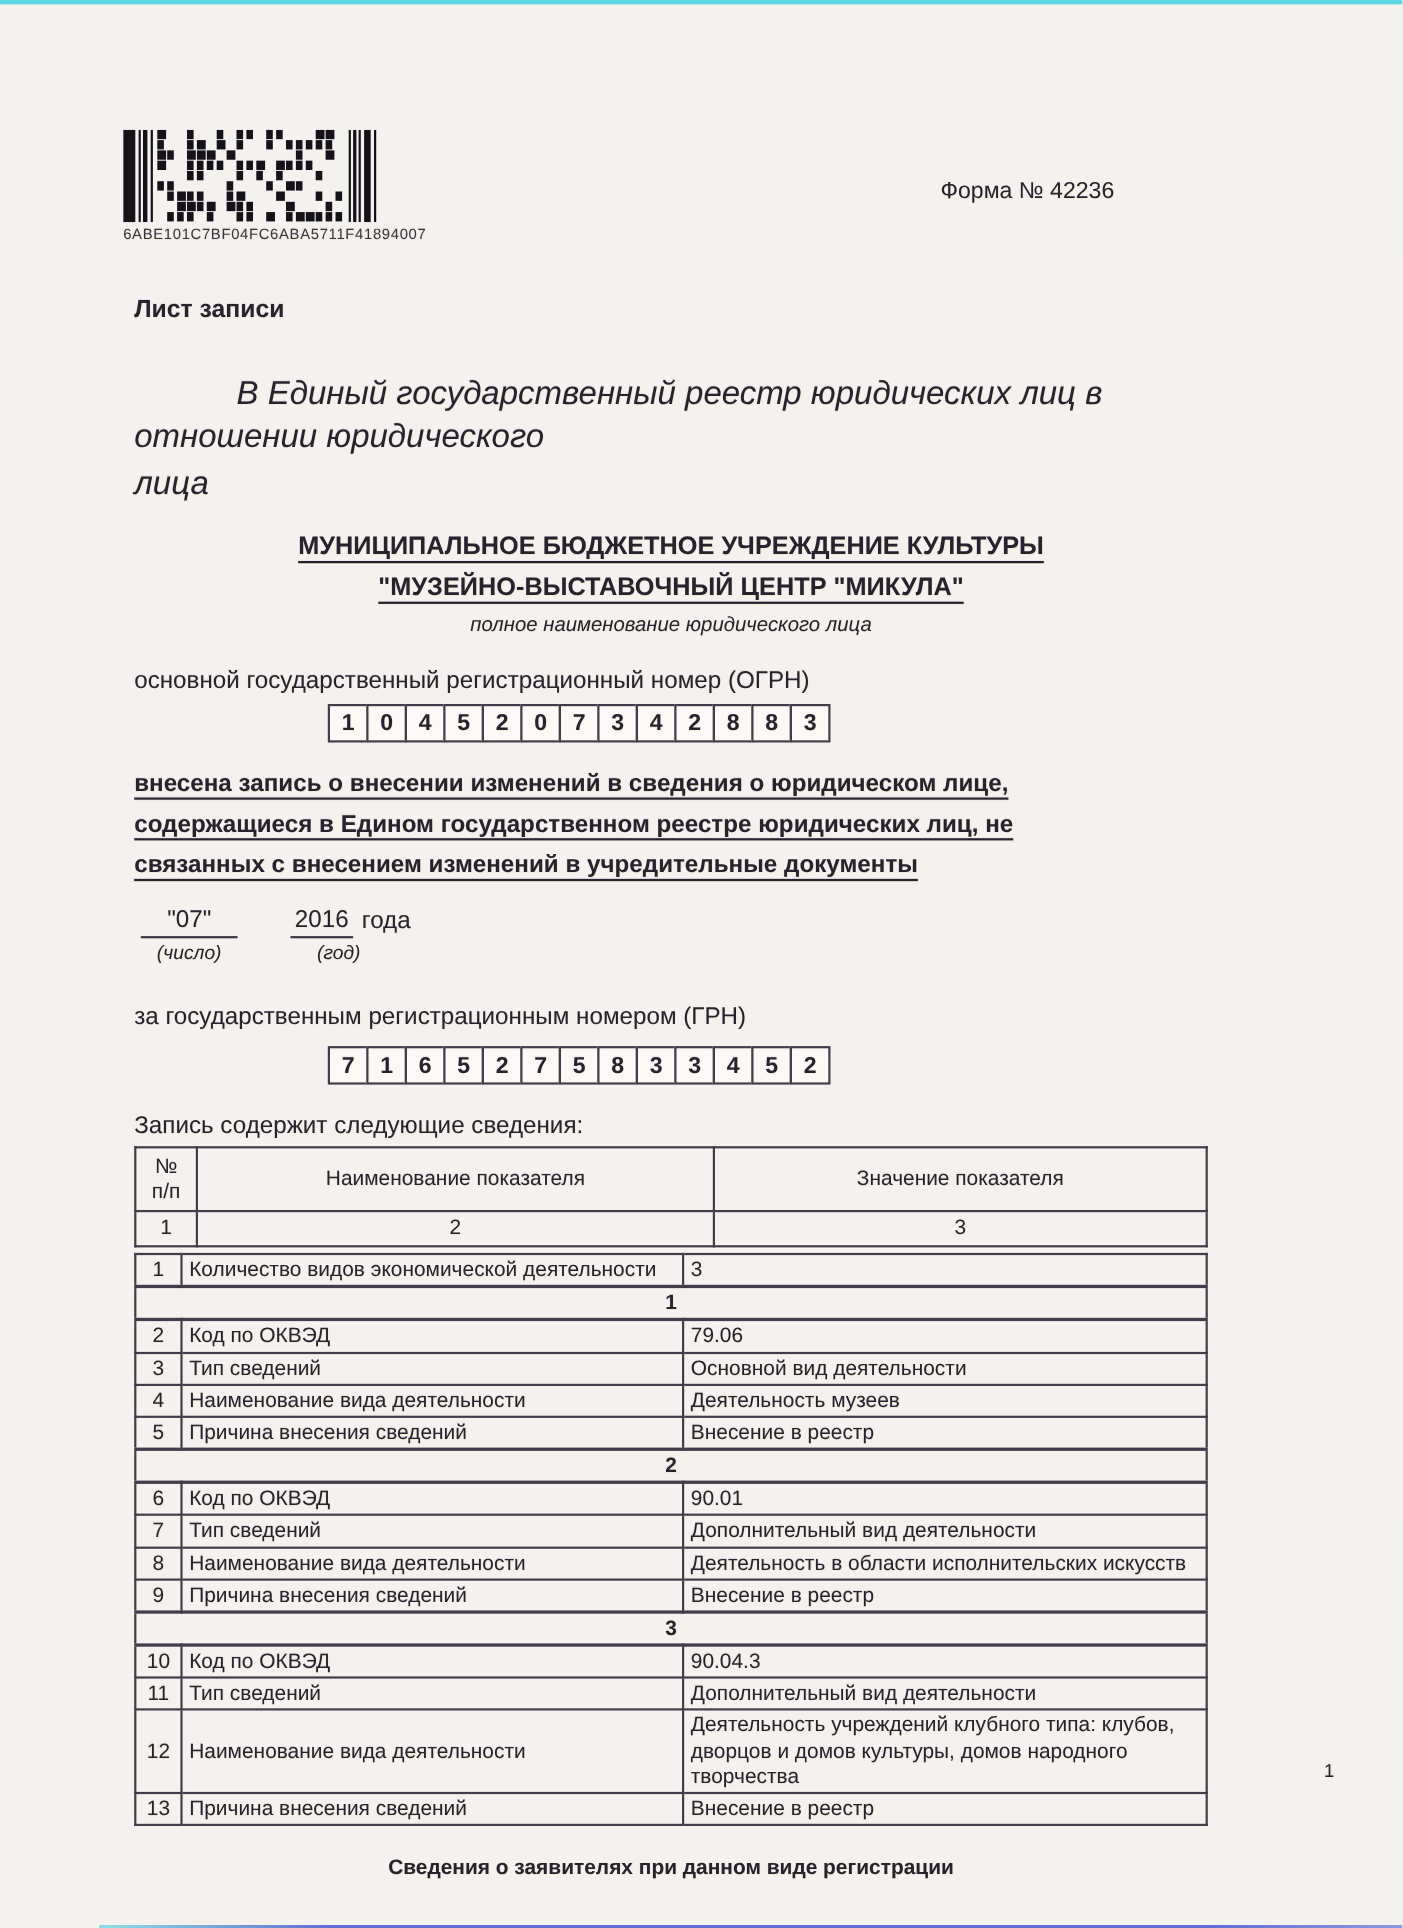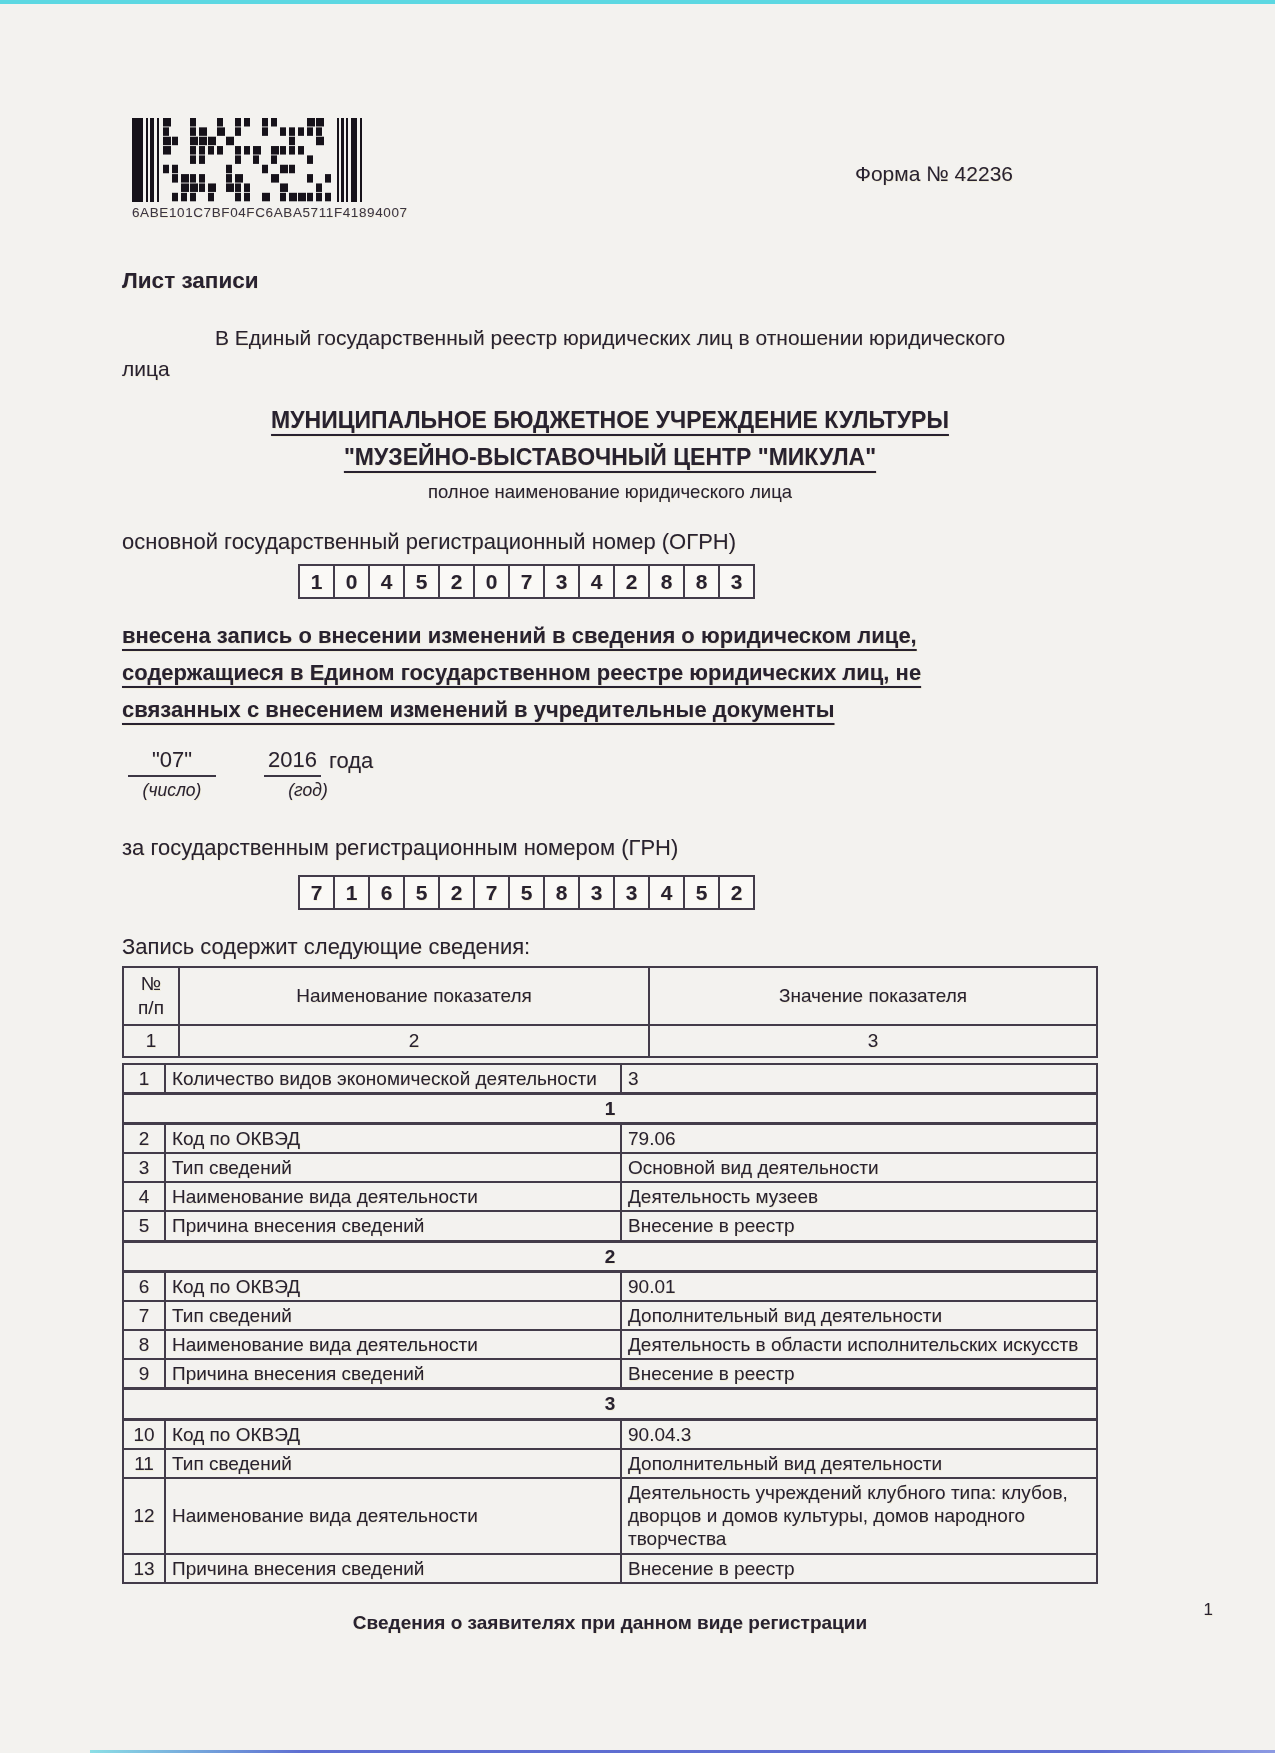--- a/index.html
+++ b/index.html
@@ -7,40 +7,40 @@
     position:relative;width:1275px;height:1753px;margin:0 auto;
     background:#f3f2ef;overflow:hidden;color:#28222f;
     font-family:"Liberation Sans",sans-serif;
     text-shadow:0.6px 0.8px 0 rgba(210,190,60,.14), -0.4px -0.4px 0 rgba(95,50,130,.10);
   }
   .scan-top{position:absolute;top:0;left:0;right:0;height:4px;background:#5cd8e2;}
   .scan-bottom{position:absolute;bottom:0;left:90px;right:0;height:3px;
     background:linear-gradient(90deg,#7adce4,#4456cc 18%,#4456cc 85%,#7a8be0);opacity:.85;}
 
   
-  .barcode-wrap{position:absolute;left:132px;top:118px;width:236px;}
+  .barcode-wrap{position:absolute;left:112px;top:118px;width:236px;}
   .barcode-wrap svg{display:block;}
   .barcode-caption{font-size:13.5px;letter-spacing:.6px;color:#3a3440;margin-top:3px;white-space:nowrap;}
 
   .form-number{position:absolute;top:162px;right:262px;font-size:21px;}
 
   .content{position:absolute;left:122px;top:268px;width:976px;}
 
   .doc-title{font-weight:bold;font-size:22.5px;text-align:left;margin:0;}
   .doc-title.second{margin-top:7px;}
 
-  .intro{margin-top:30px;font-size:21px;line-height:1.3;}
+  .intro{margin-top:44px;font-size:30px;line-height:1.3;font-style:italic;}
   .intro .l1{text-indent:93px;}
   .intro .l2{margin-top:4px;}
 
   .org-name{font-weight:bold;font-size:23px;text-align:center;
     text-decoration:underline;text-underline-offset:6px;text-decoration-thickness:2px;}
   .org-name.first{margin-top:24px;}
   .org-name.second{margin-top:10px;}
-  .org-caption{margin-top:10px;text-align:center;font-size:18.5px;}
+  .org-caption{margin-top:10px;text-align:center;font-style:italic;font-size:18.5px;}
 
   .num-label{margin-top:26px;font-size:22px;}
 
   .digit-row{display:flex;margin-top:9px;margin-left:176px;}
   .digit-row.grn{margin-top:14px;}
   .digit-cell{width:33px;height:31px;border:2px solid #433c4a;margin-left:-2px;
     background:#faf9f6;font-weight:bold;font-size:21px;line-height:31px;text-align:center;flex:none;}
   .digit-cell:first-child{margin-left:0;}
 
   .statement{margin-top:24px;font-weight:bold;font-size:22px;}

